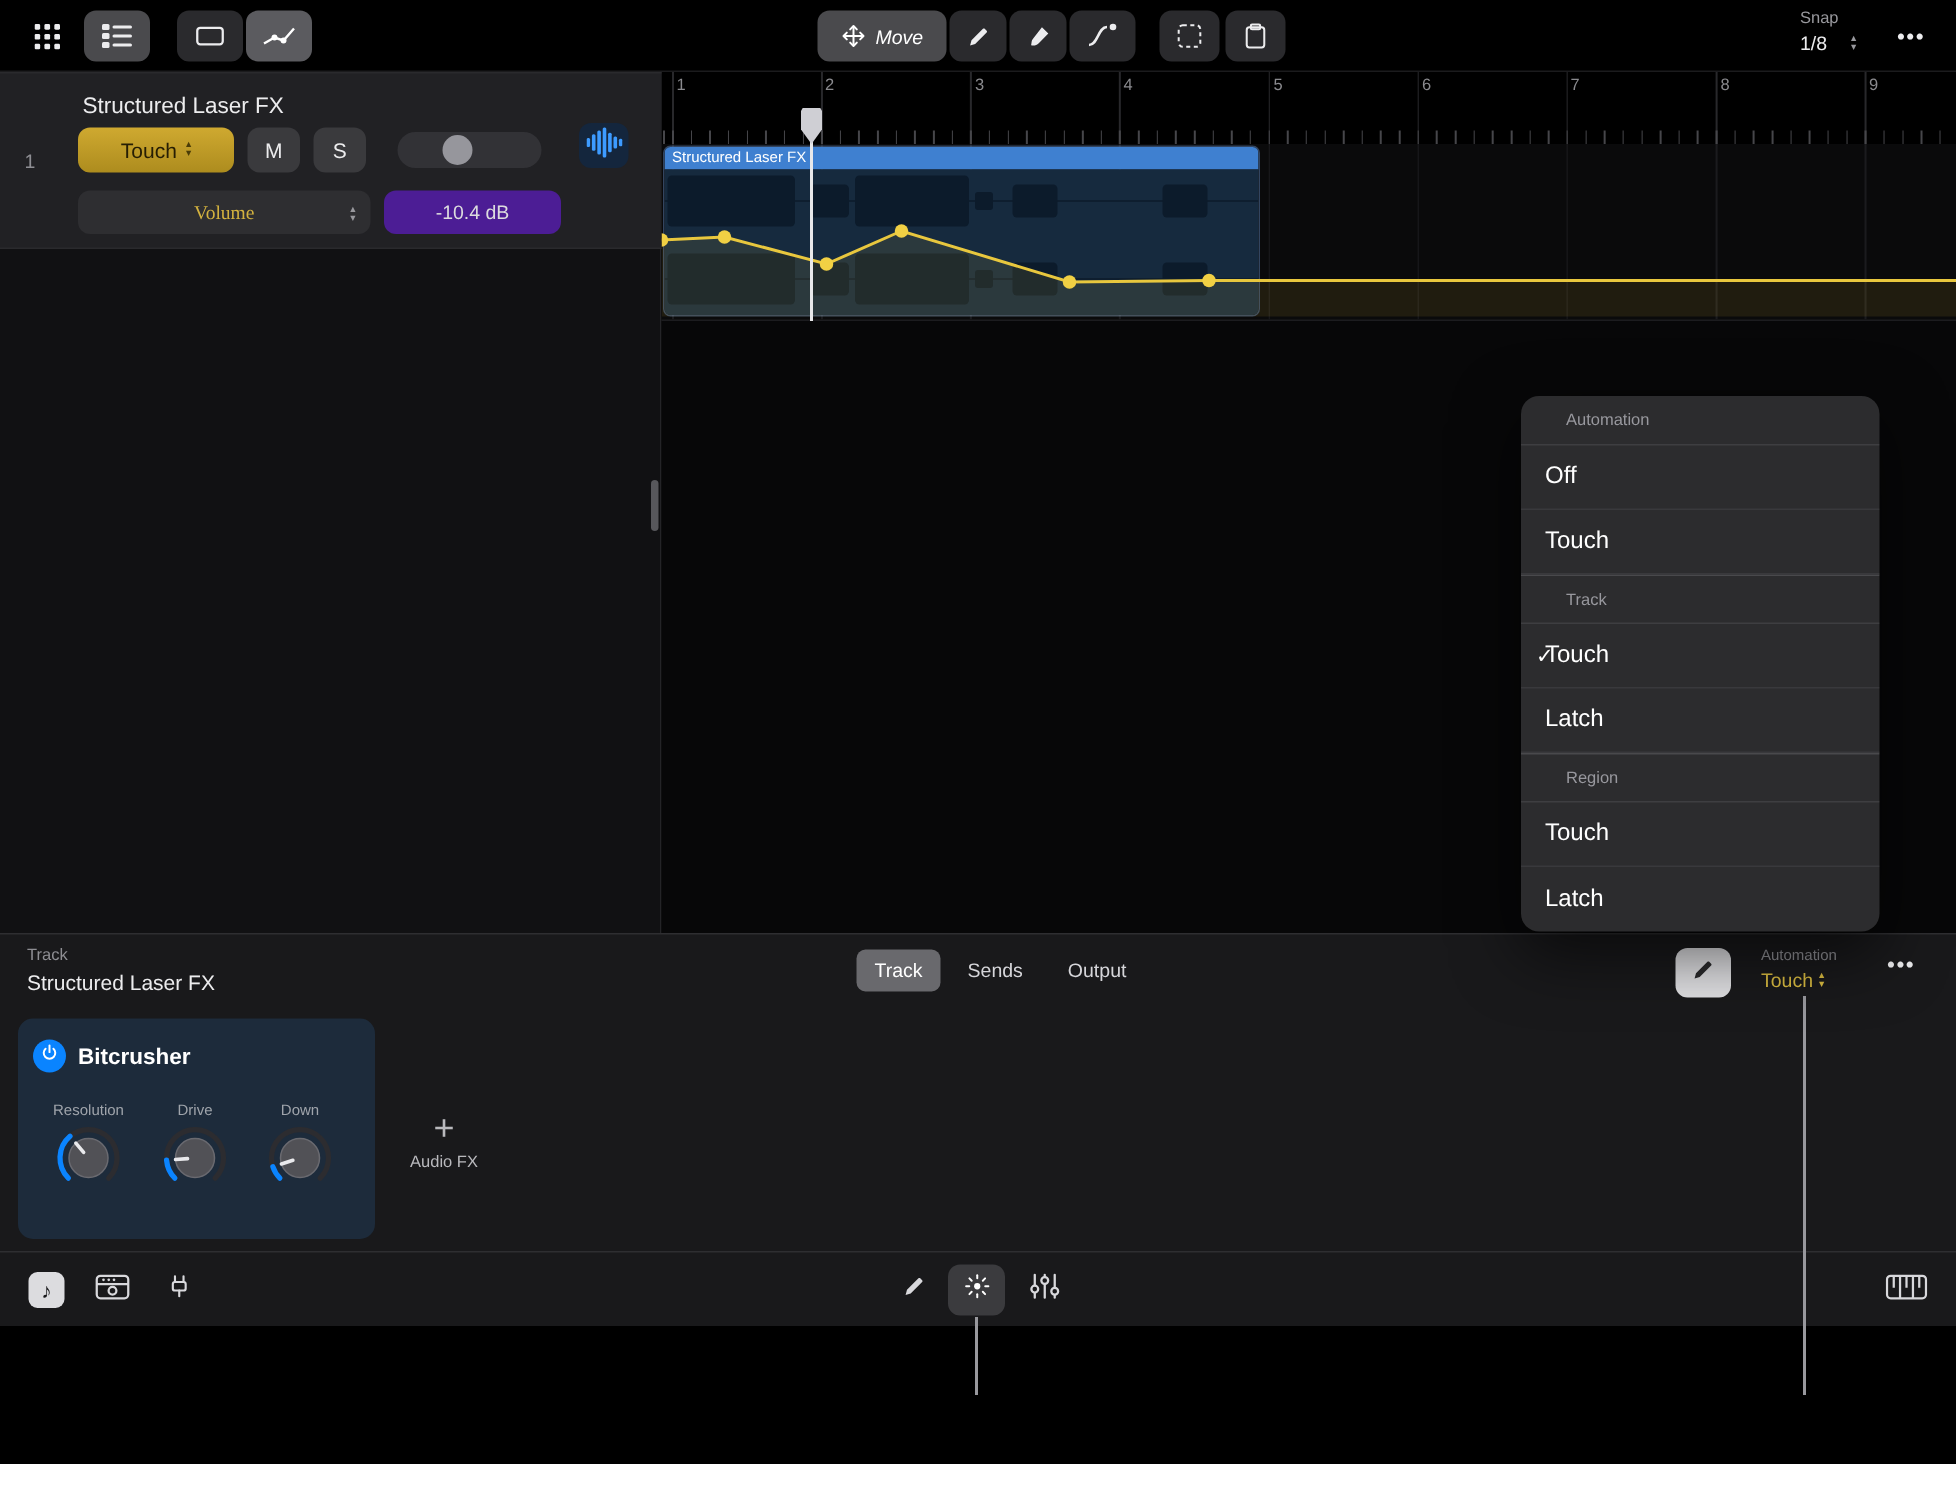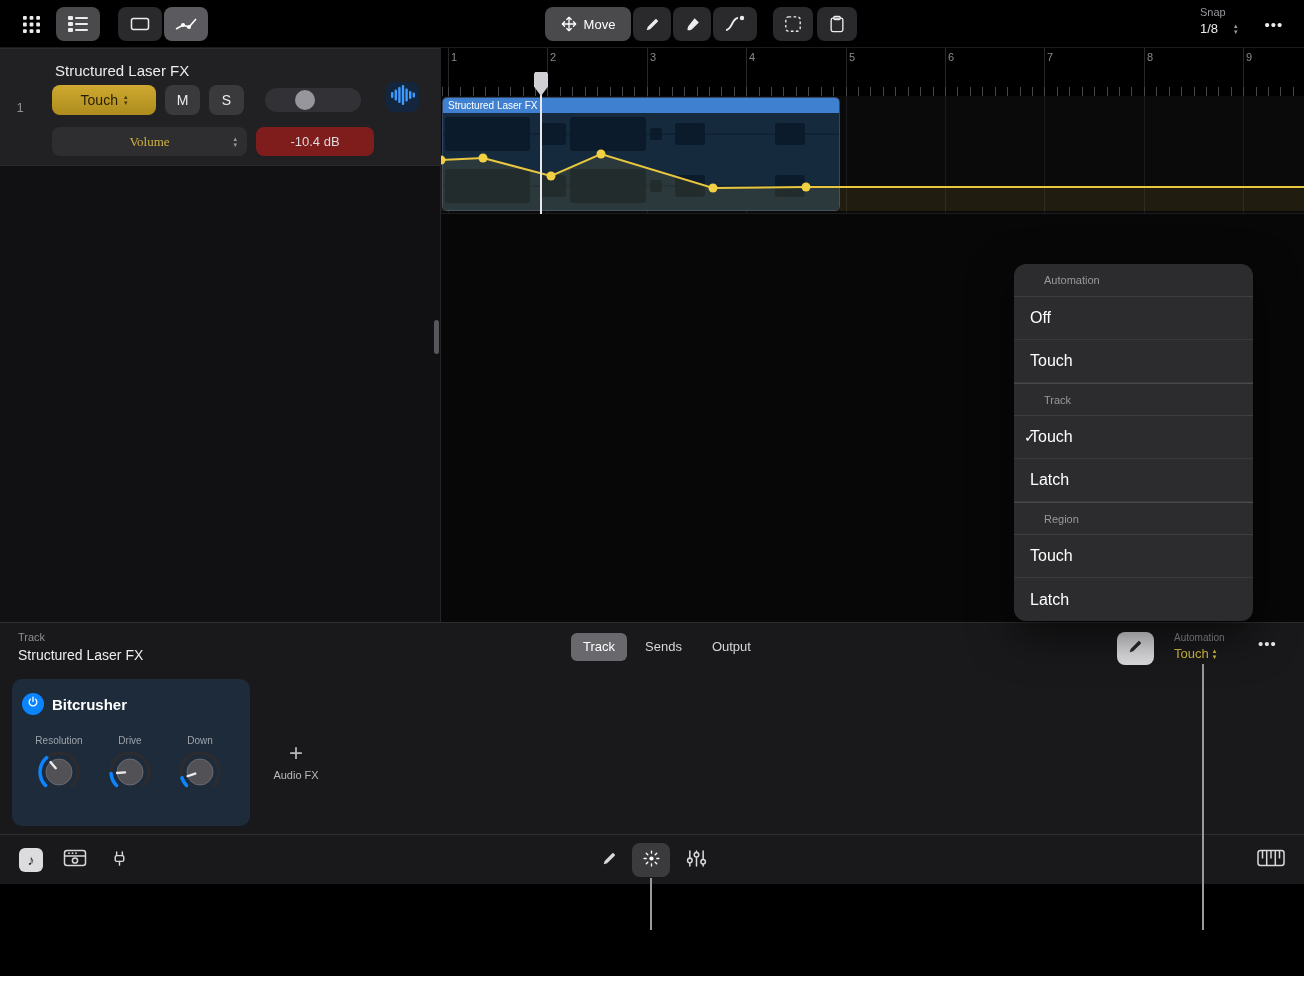--- a/index.html
+++ b/index.html
@@ -3,21 +3,21 @@
 <meta charset="utf-8">
 <style>
   * { margin:0; padding:0; box-sizing:border-box; }
   body { background:#000; font-family:"Liberation Sans", sans-serif; }
   .canvas { position:relative; width:1304px; height:992px; background:#000; overflow:hidden; color:#e5e5e7; }
 
   
   .top-toolbar { position:absolute; top:0; left:0; width:1304px; height:48px; background:#000; border-bottom:1px solid #1b1b1d; z-index:10; }
   .tbtn { position:absolute; top:7px; height:34px; border-radius:8px; display:flex; align-items:center; justify-content:center; color:#ececee; cursor:default; }
   .bg-dark { background:#2a2a2d; }
-  .bg-mid  { background:#4a4a4d; }
+  .bg-mid  { background:#4a4a4d;font-style:italic; }
   .bg-sel  { background:#5b5b5f; }
   .tbtn svg { display:block; }
   .move-label { font-size:13px; color:#fff; margin-left:7px; }
   .snap-block { position:absolute; left:1200px; top:6px; width:52px; }
   .snap-label { font-size:11px; color:#98989d; }
   .snap-row { display:flex; align-items:center; gap:16px; margin-top:3px; }
   .snap-value { font-size:13px; color:#ececee; }
   .chevs { display:flex; flex-direction:column; font-size:7px; line-height:6px; color:#98989d; }
   .more-dots { font-size:15px; letter-spacing:1px; color:#ececee; }
 
@@ -62,21 +62,21 @@
     background:linear-gradient(#cfa930,#ad8c1e); display:flex; align-items:center; justify-content:center; gap:6px; }
   .touch-btn .lbl { font-size:14px; color:#261e04; }
   .touch-btn .chevs { color:#4a3c07; }
   .ms-btn { position:absolute; top:36px; width:35px; height:30px; border-radius:8px; background:#3a3a3d; display:flex; align-items:center; justify-content:center; font-size:14px; color:#ececee; }
   .vol-slider { position:absolute; left:265px; top:39px; width:96px; height:24px; border-radius:12px; background:#323236; }
   .vol-knob { position:absolute; left:30px; top:2px; width:20px; height:20px; border-radius:50%; background:#96969c; }
   .wave-btn { position:absolute; left:386px; top:33px; width:33px; height:30px; border-radius:8px; background:#14263d; display:flex; align-items:center; justify-content:center; }
   .param-select { position:absolute; left:52px; top:78px; width:195px; height:29px; border-radius:8px; background:#2e2e31; display:flex; align-items:center; justify-content:center;font-family:Liberation Serif, serif; }
   .param-select .lbl { font-size:13px; color:#d3b23f; }
   .param-select .chevs { position:absolute; right:10px; }
-  .param-value { position:absolute; left:256px; top:78px; width:118px; height:29px; border-radius:8px; background:#7f1d1d; display:flex; align-items:center; justify-content:center; font-size:13px; color:#dcdcde; }
+  .param-value { position:absolute; left:256px; top:78px; width:118px; height:29px; border-radius:8px; background:#4c1d95; display:flex; align-items:center; justify-content:center; font-size:13px; color:#dcdcde; }
 
   
   .menu { position:absolute; left:1014px; top:264px; width:239px; background:#2c2c2e; border-radius:12px; overflow:hidden; z-index:100; box-shadow:0 14px 44px rgba(0,0,0,0.6); }
   .menu-title, .menu-section { height:33px; display:flex; align-items:center; padding-left:30px; font-size:11px; color:#98989e; border-bottom:1px solid #3e3e41; }
   .menu-section { border-top:1px solid #49494c; }
   .menu-item { position:relative; height:43px; display:flex; align-items:center; padding-left:16px; font-size:16px; color:#fff; border-bottom:1px solid #39393c; }
   .menu-item:last-child { border-bottom:none; }
   .menu-item .check { position:absolute; left:10px; font-size:14px; color:#fff; }
 
   

